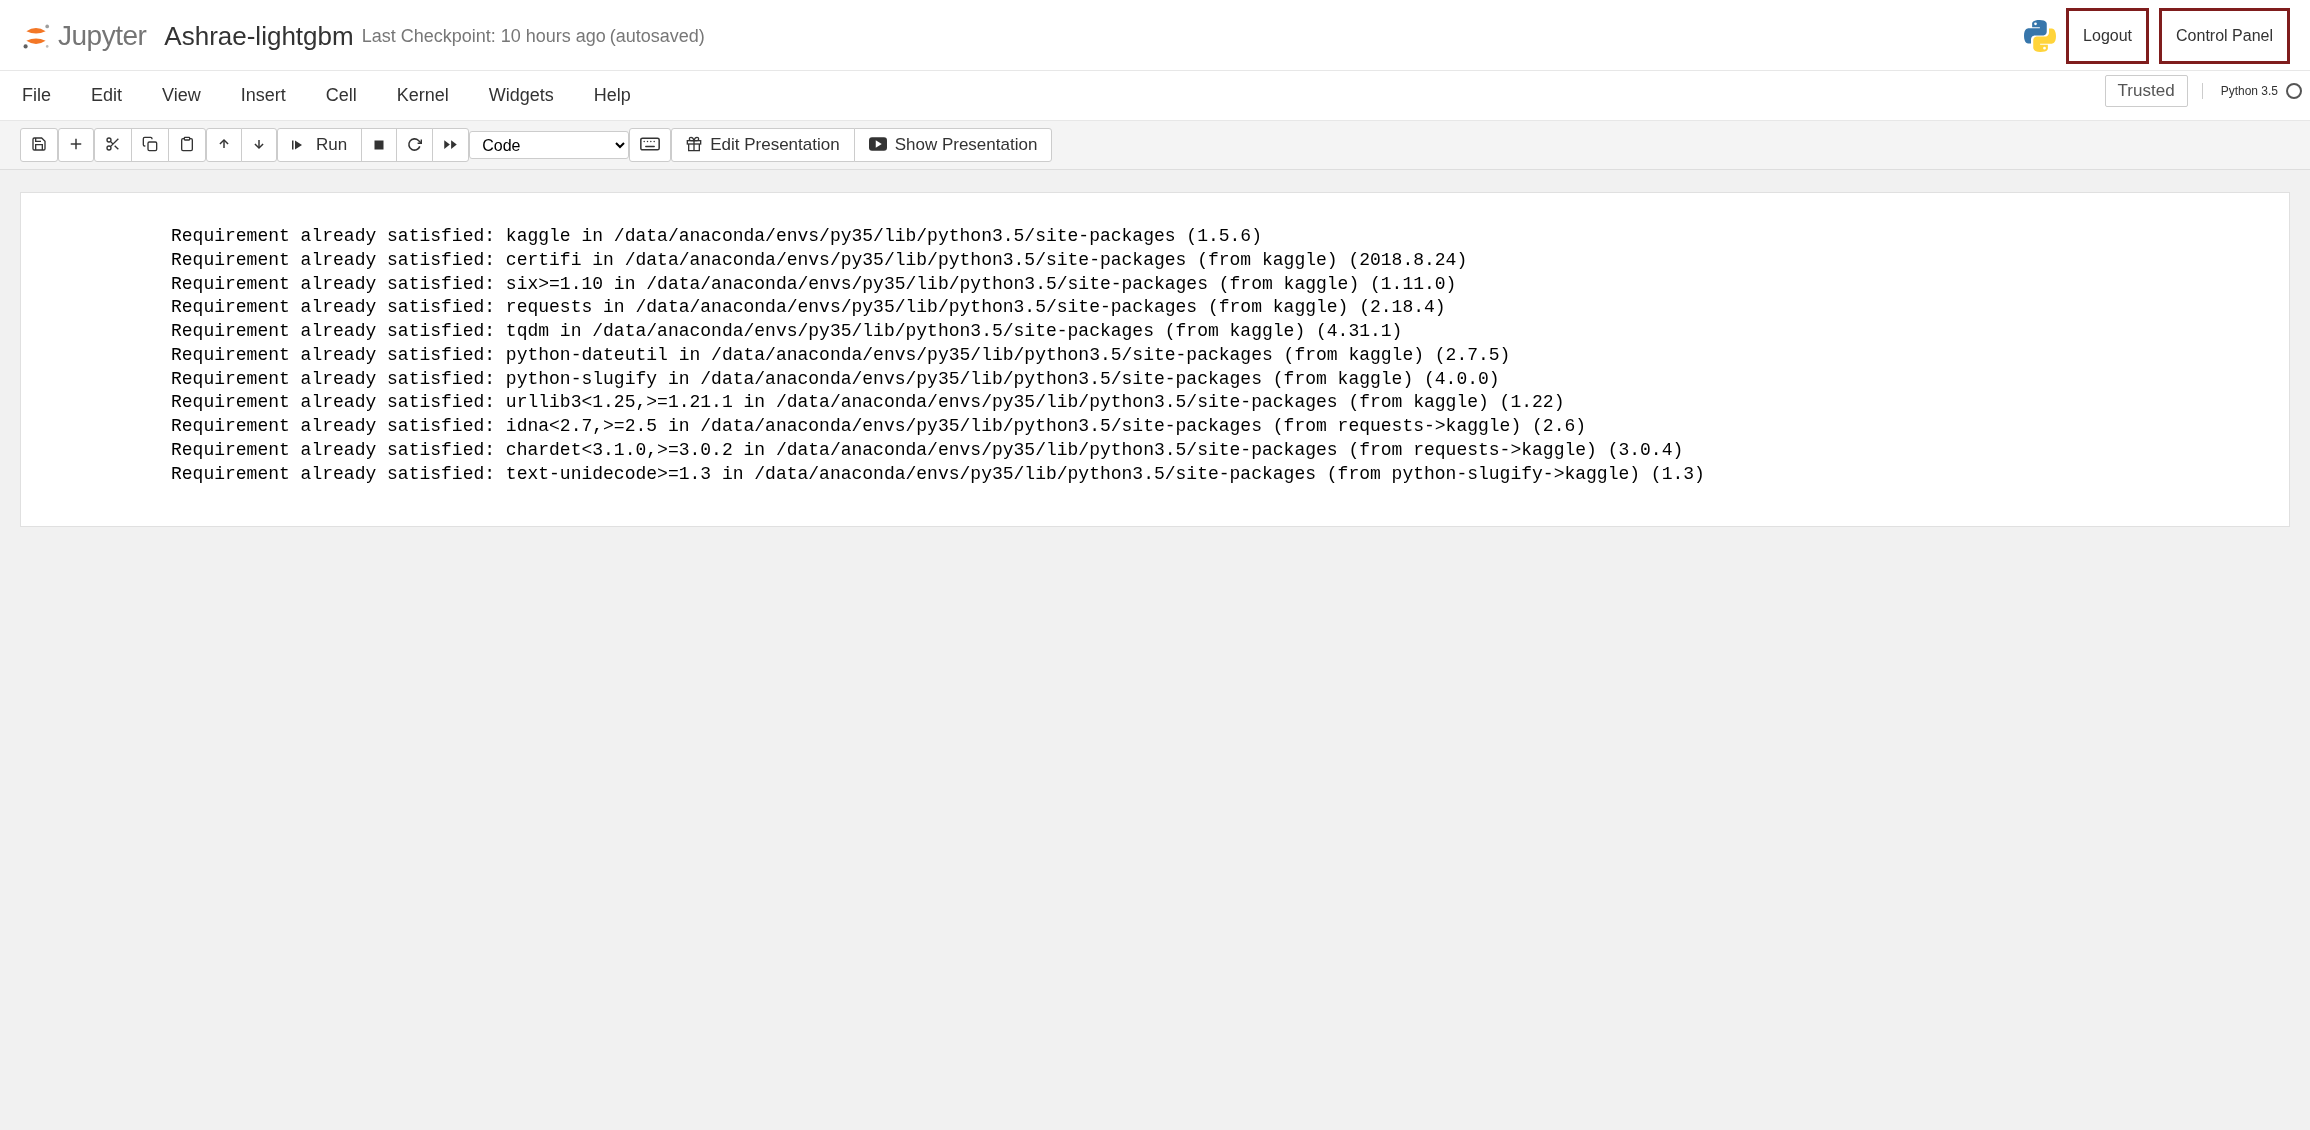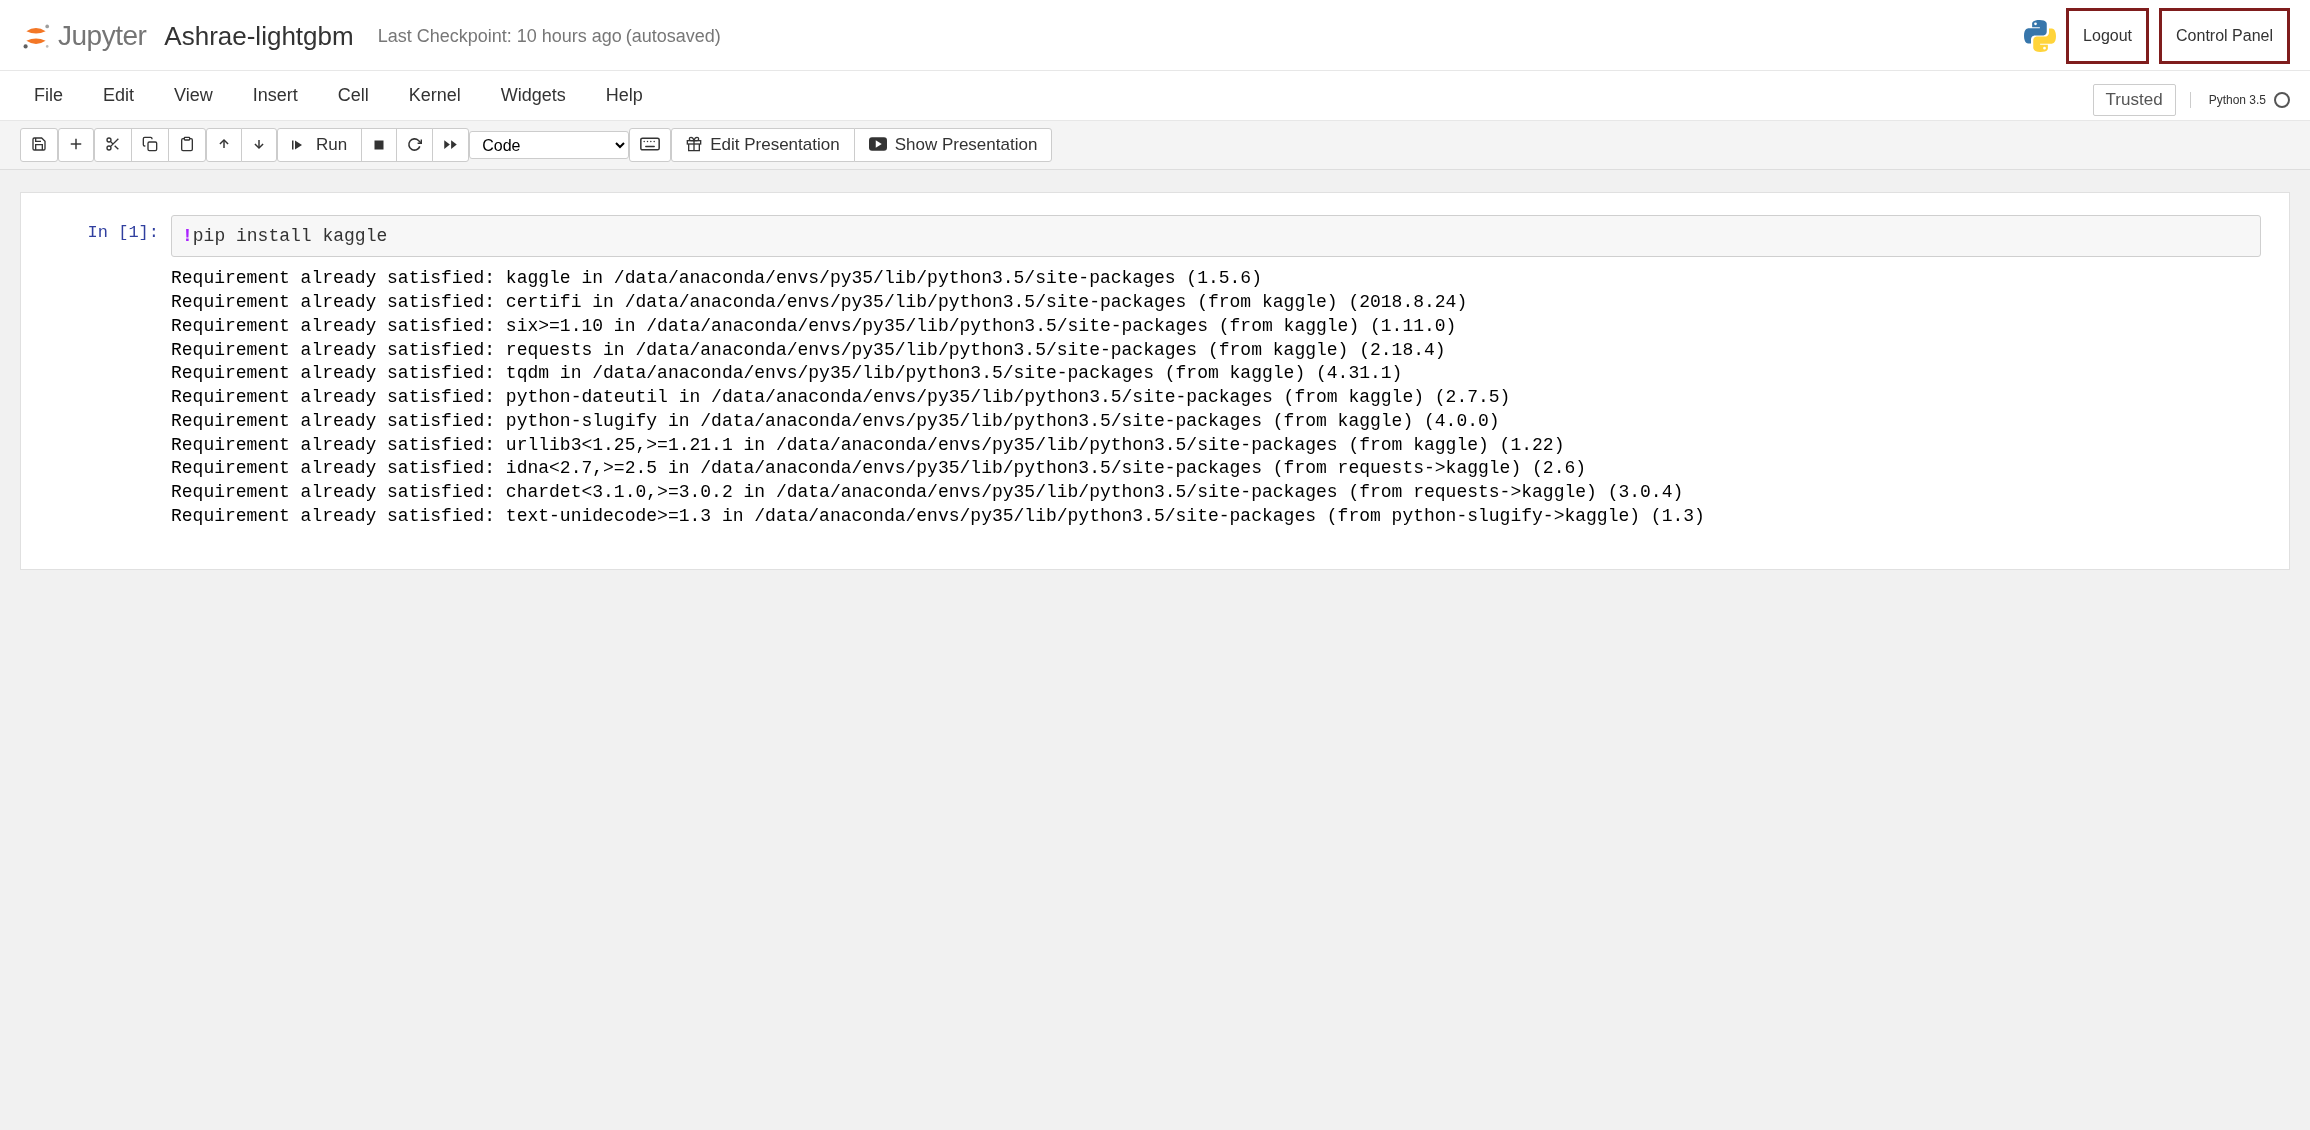--- a/index.html
+++ b/index.html
@@ -31,21 +31,21 @@
     .jupyter-logo .text {
       font-size: 28px;
       color: #757575;
       letter-spacing: -0.5px;
       font-weight: 400;
     }
     .notebook-name {
       font-size: 26px;
       color: #333;
       font-weight: 400;
-      margin-right: 24px;
+      margin-right: 8px;
     }
     .checkpoint {
       font-size: 18px;
       color: #777;
     }
     .autosave {
       font-size: 18px;
       color: #777;
       margin-left: 4px;
     }
@@ -65,22 +65,22 @@
       color: #333;
       font-size: 16px;
       padding: 16px 14px;
       border-radius: 0;
       cursor: pointer;
     }
 
     
     .menubar {
       display: flex;
-      align-items: flex-end;
-      padding: 4px 20px;
+      align-items: flex-start;
+      padding: 4px 8px;
       border-bottom: 1px solid #e7e7e7;
       font-size: 18px;
     }
     .menubar .menu-item {
       padding: 10px 20px;
       color: #333;
       cursor: pointer;
     }
     .menubar .menu-item:first-child { padding-left: 14px; }
     .menubar .menu-right {
@@ -395,24 +395,20 @@
           </svg>
       </span>
       <span>Show Presentation</span>
     </button>
   </div>
 </div>
 
 <div class="notebook-container">
   <div class="notebook">
 
-    <div class="cell">
-      <div class="prompt">In [1]:</div>
-      <div class="input-area"><span class="code-punct">!</span><span>pip install kaggle</span></div>
-    </div>
 
     <div class="cell">
       <div class="prompt"></div>
       <div class="output-area"><span id="stdout">Requirement already satisfied: kaggle in /data/anaconda/envs/py35/lib/python3.5/site-packages (1.5.6)
 Requirement already satisfied: certifi in /data/anaconda/envs/py35/lib/python3.5/site-packages (from kaggle) (2018.8.24)
 Requirement already satisfied: six&gt;=1.10 in /data/anaconda/envs/py35/lib/python3.5/site-packages (from kaggle) (1.11.0)
 Requirement already satisfied: requests in /data/anaconda/envs/py35/lib/python3.5/site-packages (from kaggle) (2.18.4)
 Requirement already satisfied: tqdm in /data/anaconda/envs/py35/lib/python3.5/site-packages (from kaggle) (4.31.1)
 Requirement already satisfied: python-dateutil in /data/anaconda/envs/py35/lib/python3.5/site-packages (from kaggle) (2.7.5)
 Requirement already satisfied: python-slugify in /data/anaconda/envs/py35/lib/python3.5/site-packages (from kaggle) (4.0.0)

